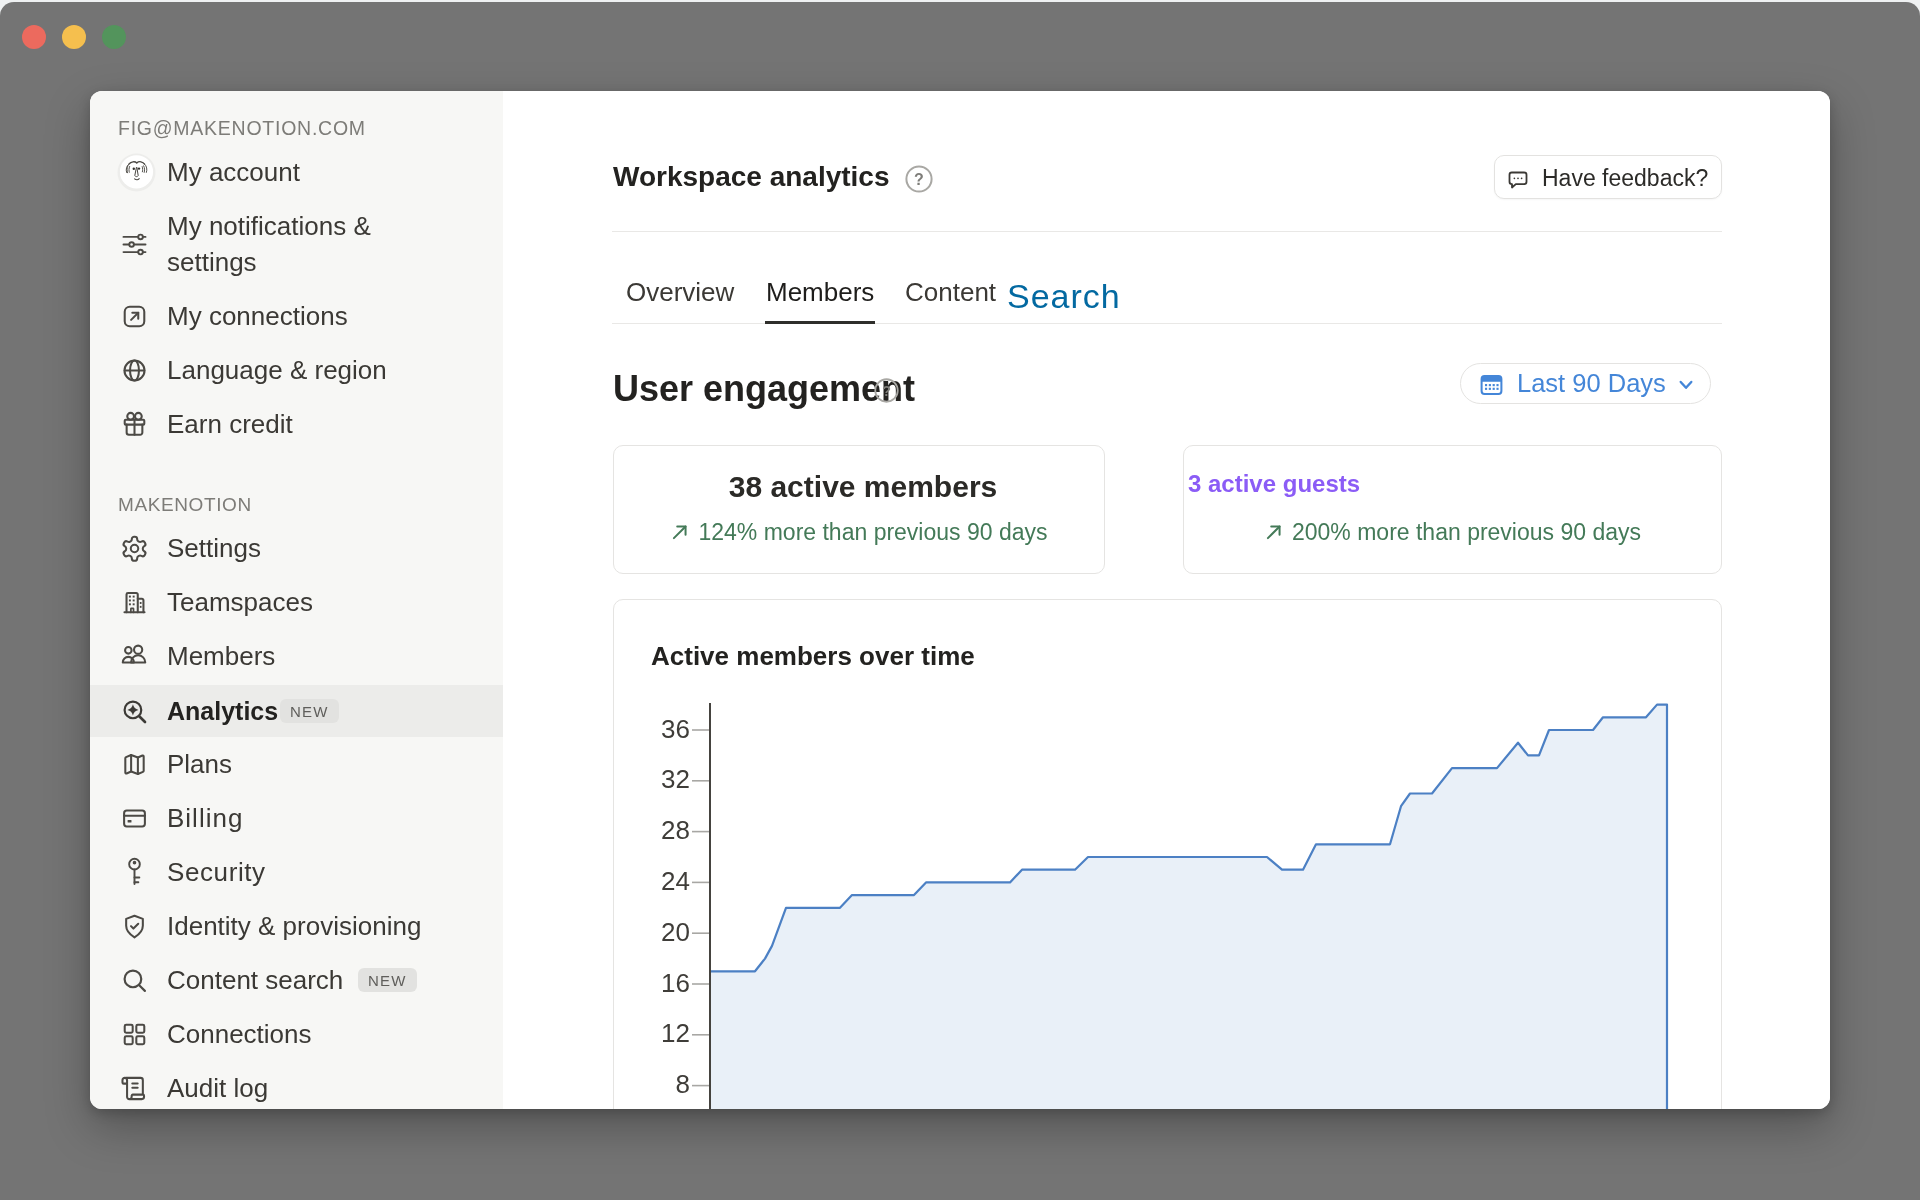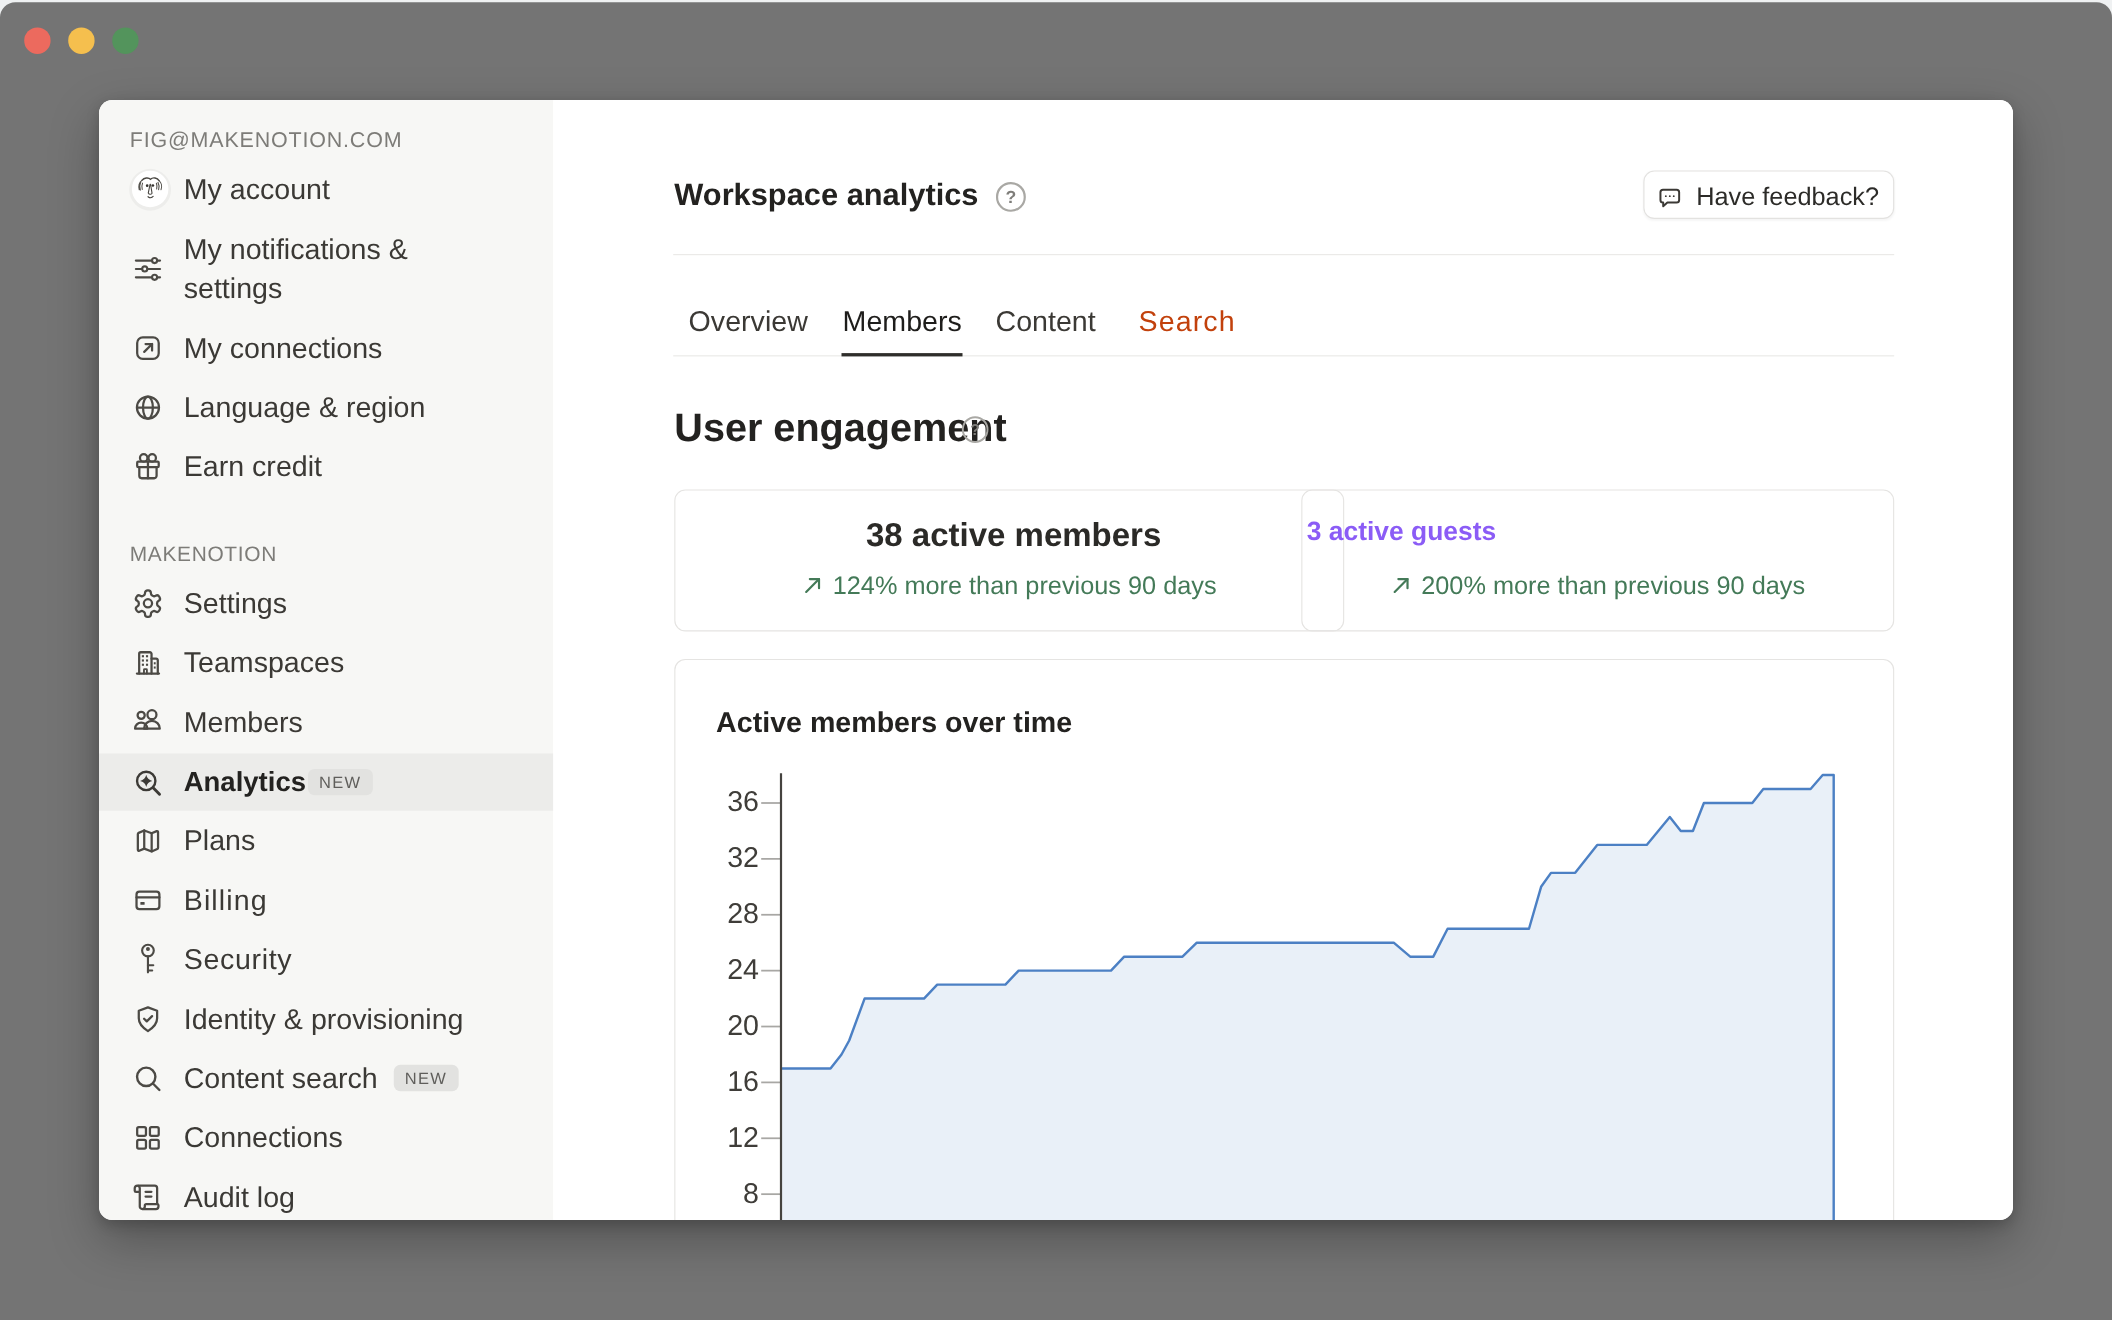--- a/index.html
+++ b/index.html
@@ -218,32 +218,52 @@
         <circle cx="15.6" cy="10.3" r="0.85" fill="#3b3935" stroke="none"></circle>
       </svg>
       <div style="position:absolute; left:47px; top:9px; font-size:23px; font-weight:500; color:#2c2b28;">Have feedback?</div>
     </div>
 
     <div style="position:absolute; left:109px; top:140px; width:1110px; height:1px; background:#e9e8e6;"></div>
 
     <div style="position:absolute; left:123px; top:186px; font-size:26px; color:#3b3935;">Overview</div>
     <div style="position:absolute; left:263px; top:186px; font-size:26px; color:#1e1d1b;">Members</div>
     <div style="position:absolute; left:402px; top:186px; font-size:26px; color:#3b3935;">Content</div>
-    <div style="position:absolute; left:532px; top:186px; font-size:26px; letter-spacing:1px; color:#c2410c;">Search</div>
+    <div style="position:absolute; left:504px; top:186px; font-size:34px; letter-spacing:1px; color:#0369a1;">Search</div>
     <div style="position:absolute; left:109px; top:232px; width:1110px; height:1px; background:#e9e8e6;"></div>
     <div style="position:absolute; left:262px; top:230px; width:110px; height:3px; background:#2f2e2b;"></div>
 
     <div style="position:absolute; left:110px; top:277px; font-size:36px; font-weight:700; color:#232220;">User engagement</div>
     <svg style="position:absolute; left:371px; top:287px;" width="25" height="25" viewBox="0 0 28 28">
       <circle cx="14" cy="14" r="12.6" fill="none" stroke="#a9a8a4" stroke-width="2"></circle>
       <text x="14" y="19.7" font-size="16" fill="#7e7d79" text-anchor="middle" font-family="Liberation Sans, sans-serif" font-weight="700">?</text>
     </svg>
 
-
-    <div style="position:absolute; left:110px; top:354px; width:609px; height:129px; border:1px solid #e5e4e2; border-radius:10px;">
+    <div style="position:absolute; left:957px; top:272px; width:251px; height:41px; background:#fff; border:1px solid #e4e3e1; border-radius:21px;">
+      <svg style="position:absolute; left:17px; top:7px;" width="27" height="27" viewBox="0 0 24 24">
+        <rect x="3.2" y="4.4" width="17.6" height="16" rx="2.6" fill="none" stroke="#4486d8" stroke-width="1.8"></rect>
+        <path d="M5.8 4.4 h12.4 a2.6 2.6 0 0 1 2.6 2.6 v2.6 H3.2 V7 a2.6 2.6 0 0 1 2.6-2.6 Z" fill="#4486d8"></path>
+        <g fill="#4486d8">
+          <rect x="6.2" y="11.6" width="1.9" height="1.9"></rect>
+            <rect x="9.6" y="11.6" width="1.9" height="1.9"></rect>
+            <rect x="13" y="11.6" width="1.9" height="1.9"></rect>
+            <rect x="16.4" y="11.6" width="1.9" height="1.9"></rect>
+          <rect x="6.2" y="14.9" width="1.9" height="1.9"></rect>
+            <rect x="9.6" y="14.9" width="1.9" height="1.9"></rect>
+            <rect x="13" y="14.9" width="1.9" height="1.9"></rect>
+            <rect x="16.4" y="14.9" width="1.9" height="1.9"></rect>
+        </g>
+      </svg>
+      <div style="position:absolute; left:56px; top:5px; font-size:25.5px; color:#4486d8;">Last 90 Days</div>
+      <svg style="position:absolute; left:216px; top:12px;" width="18" height="18" viewBox="0 0 16 16" fill="none" stroke="#4486d8" stroke-width="2.1" stroke-linecap="round" stroke-linejoin="round">
+        <polyline points="3.3,5.3 8,10.5 12.7,5.3"></polyline>
+      </svg>
+    </div>
+
+    <div style="position:absolute; left:110px; top:354px; width:492px; height:129px; border:1px solid #e5e4e2; border-radius:10px;">
       <div style="position:absolute; left:4px; width:100%; top:24px; text-align:center; font-size:30px; font-weight:700; color:#2b2a27;">38 active members</div>
       <div style="position:absolute; left:0; width:100%; top:73px; text-align:center; font-size:23px; color:#447a58;">
         <svg width="20" height="20" viewBox="0 0 18 18" style="vertical-align:-2px; margin-right:8px;" fill="none" stroke="#447a58" stroke-width="1.8" stroke-linecap="round" stroke-linejoin="round">
             <line x1="3.5" y1="14.5" x2="14" y2="4"></line>
             <polyline points="6.5,4 14,4 14,11.5"></polyline>
           </svg>124% more than previous 90 days</div>
     </div>
     <div style="position:absolute; left:680px; top:354px; width:539px; height:129px; border:1px solid #e5e4e2; border-radius:10px;">
       <div style="position:absolute; left:4px; width:100%; top:24px; text-align:left; font-size:24px; font-weight:700; color:#8b5cf6;">3 active guests</div>
       <div style="position:absolute; left:0; width:100%; top:73px; text-align:center; font-size:23px; color:#447a58;">

